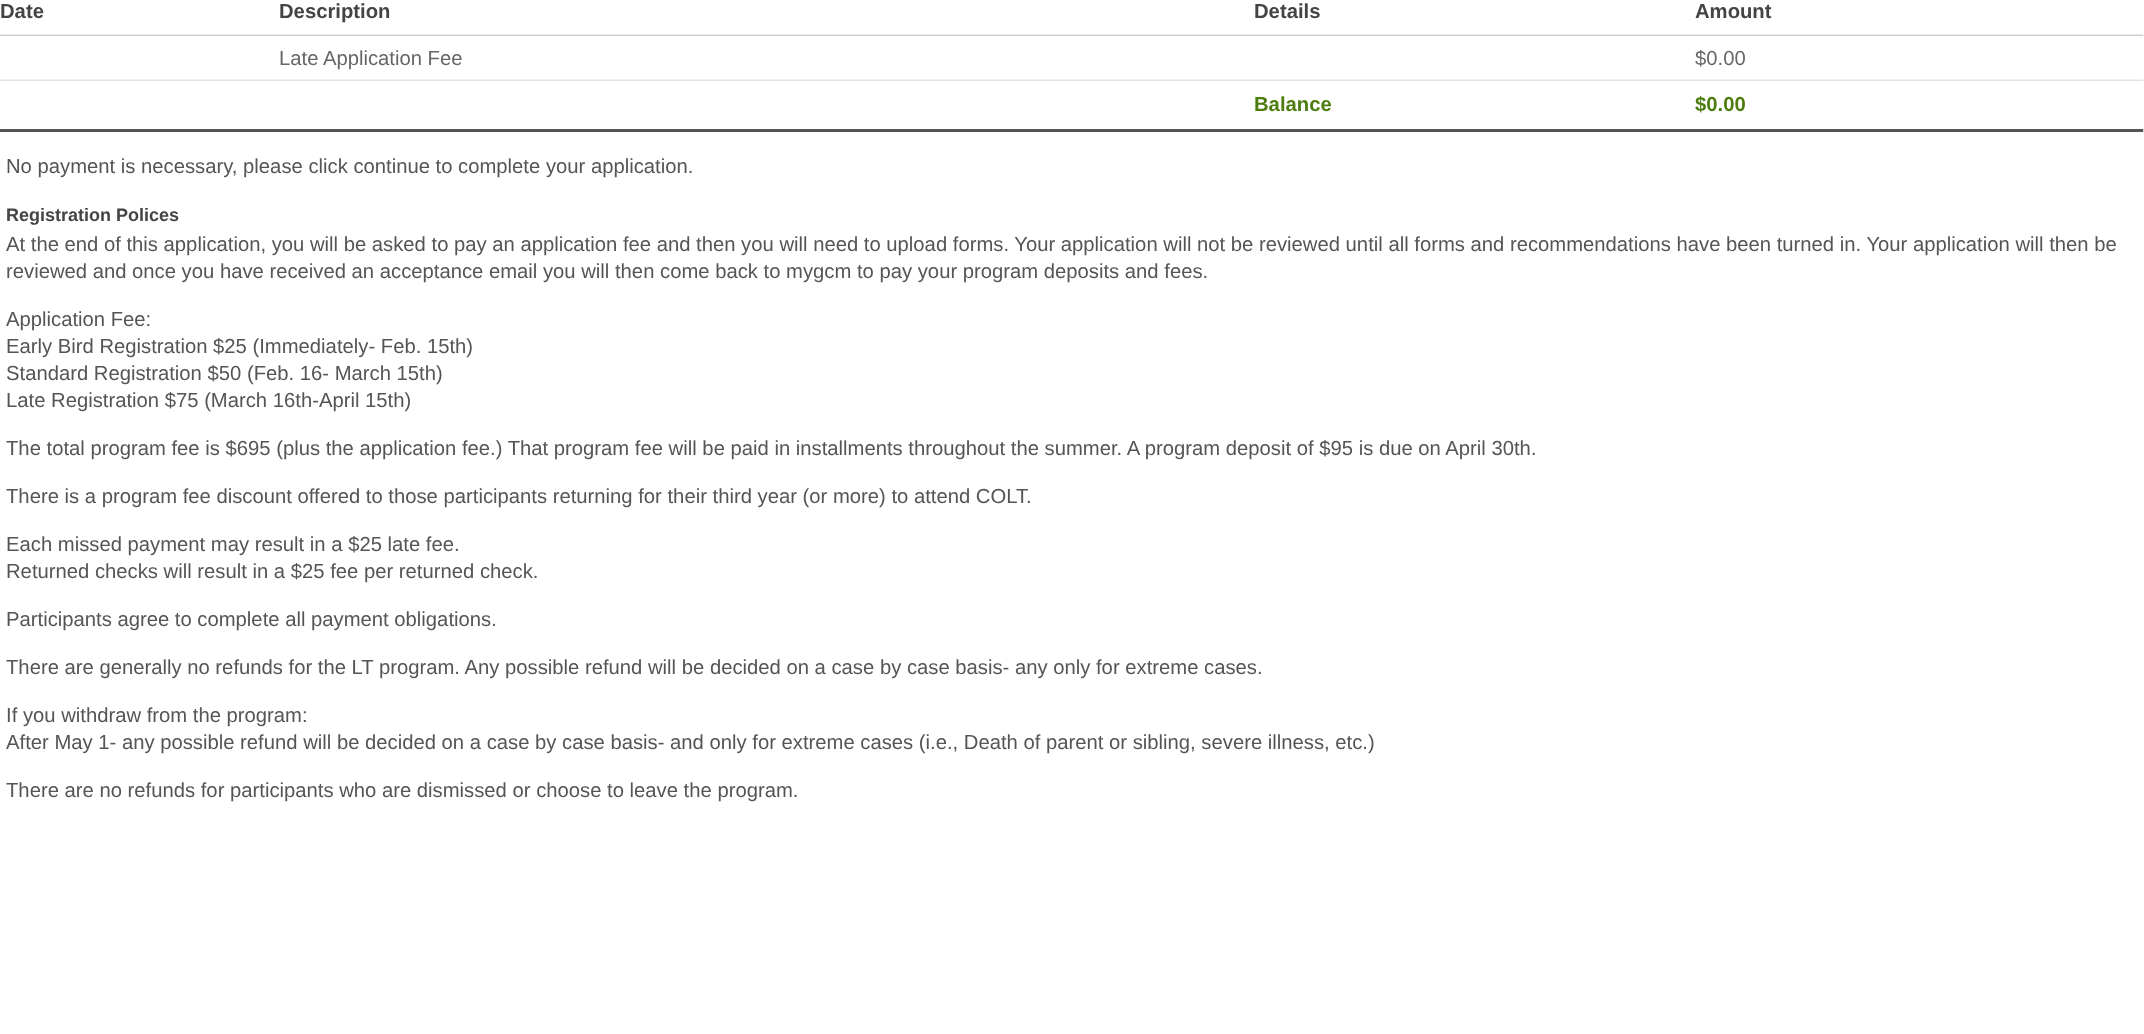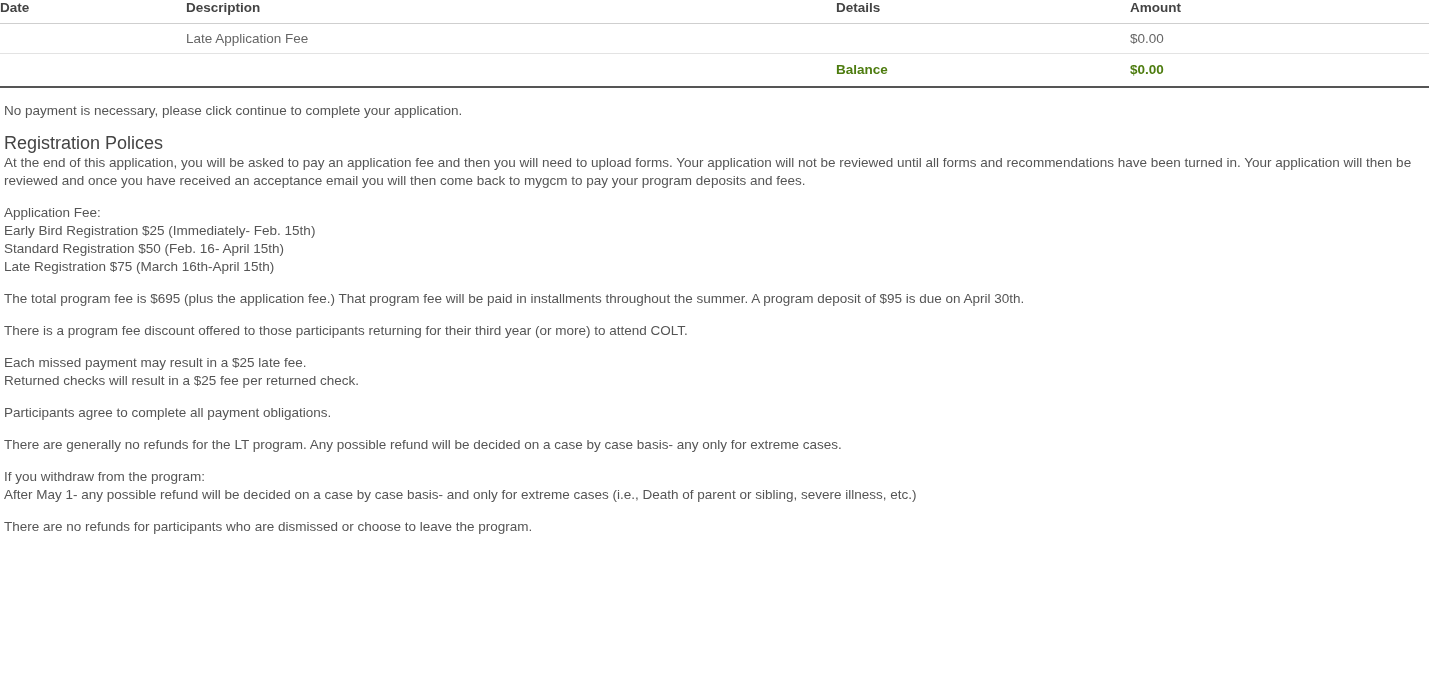--- a/index.html
+++ b/index.html
@@ -75,25 +75,25 @@
     color: #555555;
     font-size: 13.5px;
   }
   .para.tight {
     margin-bottom: 0;
   }
   .para.block {
     margin-bottom: 14px;
   }
   .heading {
-    font-weight: normal;
+    font-weight: bold;
     color: #444444;
     margin: 0 0 2px 0;
     line-height: 18px;
-    font-size: 18px;
+    font-size: 12px;
   }
   .line {
     line-height: 18px;
   }
   .first-para { margin-top: 14px; }
 </style>
 </head>
 <body>
 
 <div class="page">
@@ -133,21 +133,21 @@
 
     <p class="para first-para">No payment is necessary, please click continue to complete your application.</p>
 
     <div class="heading">Registration Polices</div>
 
     <p class="para">At the end of this application, you will be asked to pay an application fee and then you will need to upload forms. Your application will not be reviewed until all forms and recommendations have been turned in. Your application will then be reviewed and once you have received an acceptance email you will then come back to mygcm to pay your program deposits and fees.</p>
 
 
     <p class="para tight line">Application Fee:</p>
     <p class="para tight line">Early Bird Registration $25 (Immediately- Feb. 15th)</p>
-    <p class="para tight line">Standard Registration $50 (Feb. 16- April 15th)</p>
+    <p class="para tight line">Standard Registration $50 (Feb. 16- March 15th)</p>
     <p class="para block line">Late Registration $75 (March 16th-April 15th)</p>
 
 
     <p class="para">The total program fee is $695 (plus the application fee.) That program fee will be paid in installments throughout the summer. A program deposit of $95 is due on April 30th.</p>
 
     <p class="para">There is a program fee discount offered to those participants returning for their third year (or more) to attend COLT.</p>
 
     <p class="para tight line">Each missed payment may result in a $25 late fee.</p>
     <p class="para block line">Returned checks will result in a $25 fee per returned check.</p>
 

